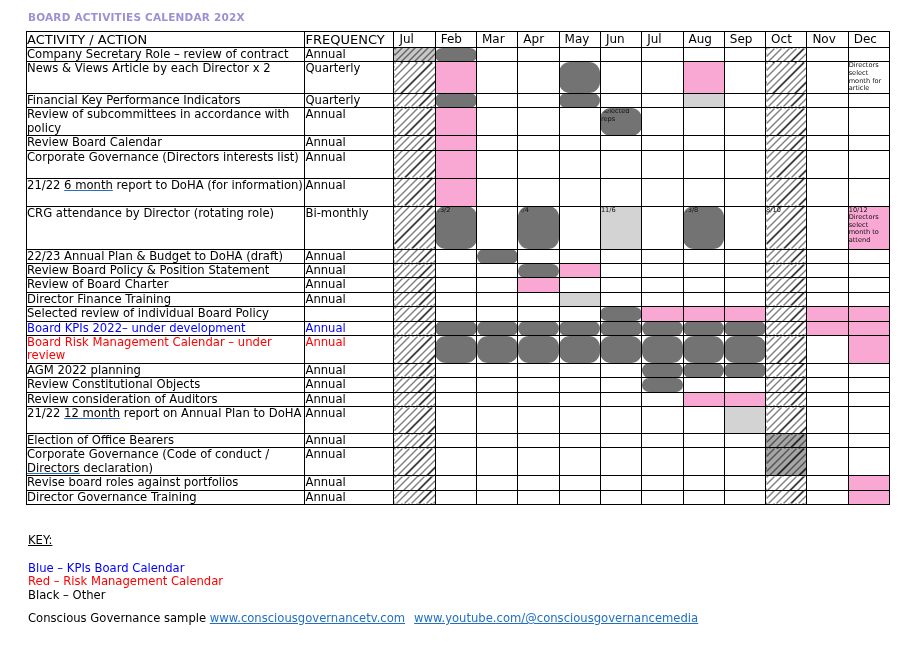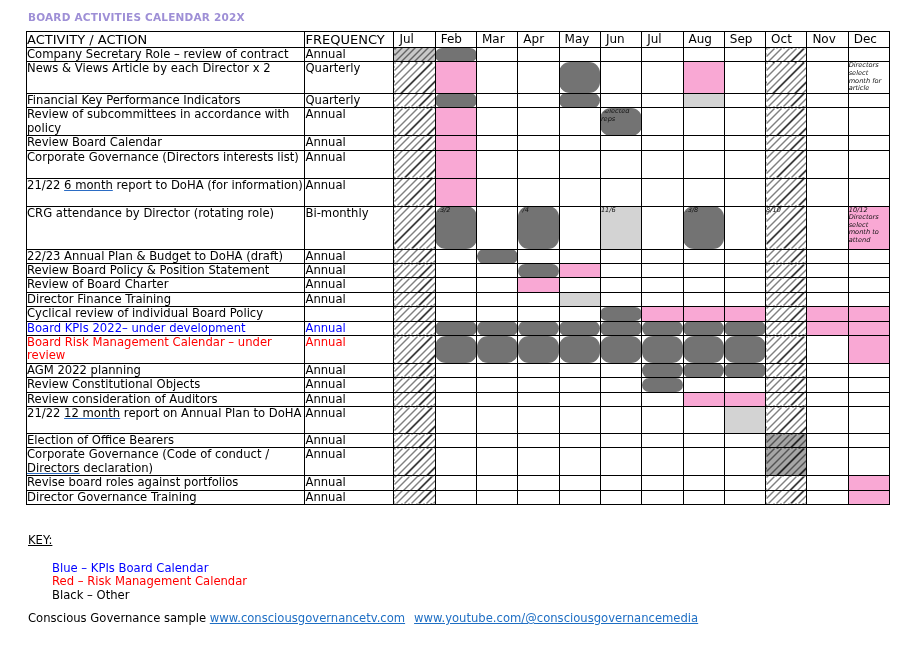--- a/index.html
+++ b/index.html
@@ -102,31 +102,31 @@
     );
   }
   .blue { color: #0000ff; }
   .red  { color: #ff0000; }
   .sp {
     text-decoration: underline;
     text-decoration-color: #2b6cc4;
     text-decoration-style: solid;
     text-underline-offset: 1px;
   }
-  .celltxt { position: relative; z-index: 2; font-style: italic; }
+  .celltxt { position: relative; z-index: 2; }
   
   #key-block {
     position: absolute;
     left: 28px;
     top: 534px;
     font-size: 11.6px;
     line-height: 13.5px;
   }
   #key-title { text-decoration: underline; font-size: 11.6px; }
-  #key-list { margin-top: 14px; margin-left: 24px; }
+  #key-list { margin-top: 14px; }
   #key-list div { line-height: 13.6px; }
   #footer {
     position: absolute;
     left: 28px;
     top: 611px;
     font-size: 11.6px;
     white-space: nowrap;
   }
   #footer a, #footer .lnk {
     color: #1f6fc4;
@@ -363,21 +363,21 @@
           <td class="mon s1"></td>
           <td class="mon s0"></td>
           <td class="mon s0"></td>
           <td class="mon s0"></td>
           <td class="mon s0"></td>
           <td class="mon hatch"></td>
           <td class="mon s0"></td>
           <td class="mon s0"></td>
         </tr>
         <tr style="height: 14px;">
-          <td class="act ">Cyclical review of individual Board Policy</td>
+          <td class="act ">Selected review of individual Board Policy</td>
           <td class="freq "></td>
           <td class="mon hatch"></td>
           <td class="mon s0"></td>
           <td class="mon s0"></td>
           <td class="mon s0"></td>
           <td class="mon s0"></td>
           <td class="mon s2"></td>
           <td class="mon s3"></td>
           <td class="mon s3"></td>
           <td class="mon s3"></td>

